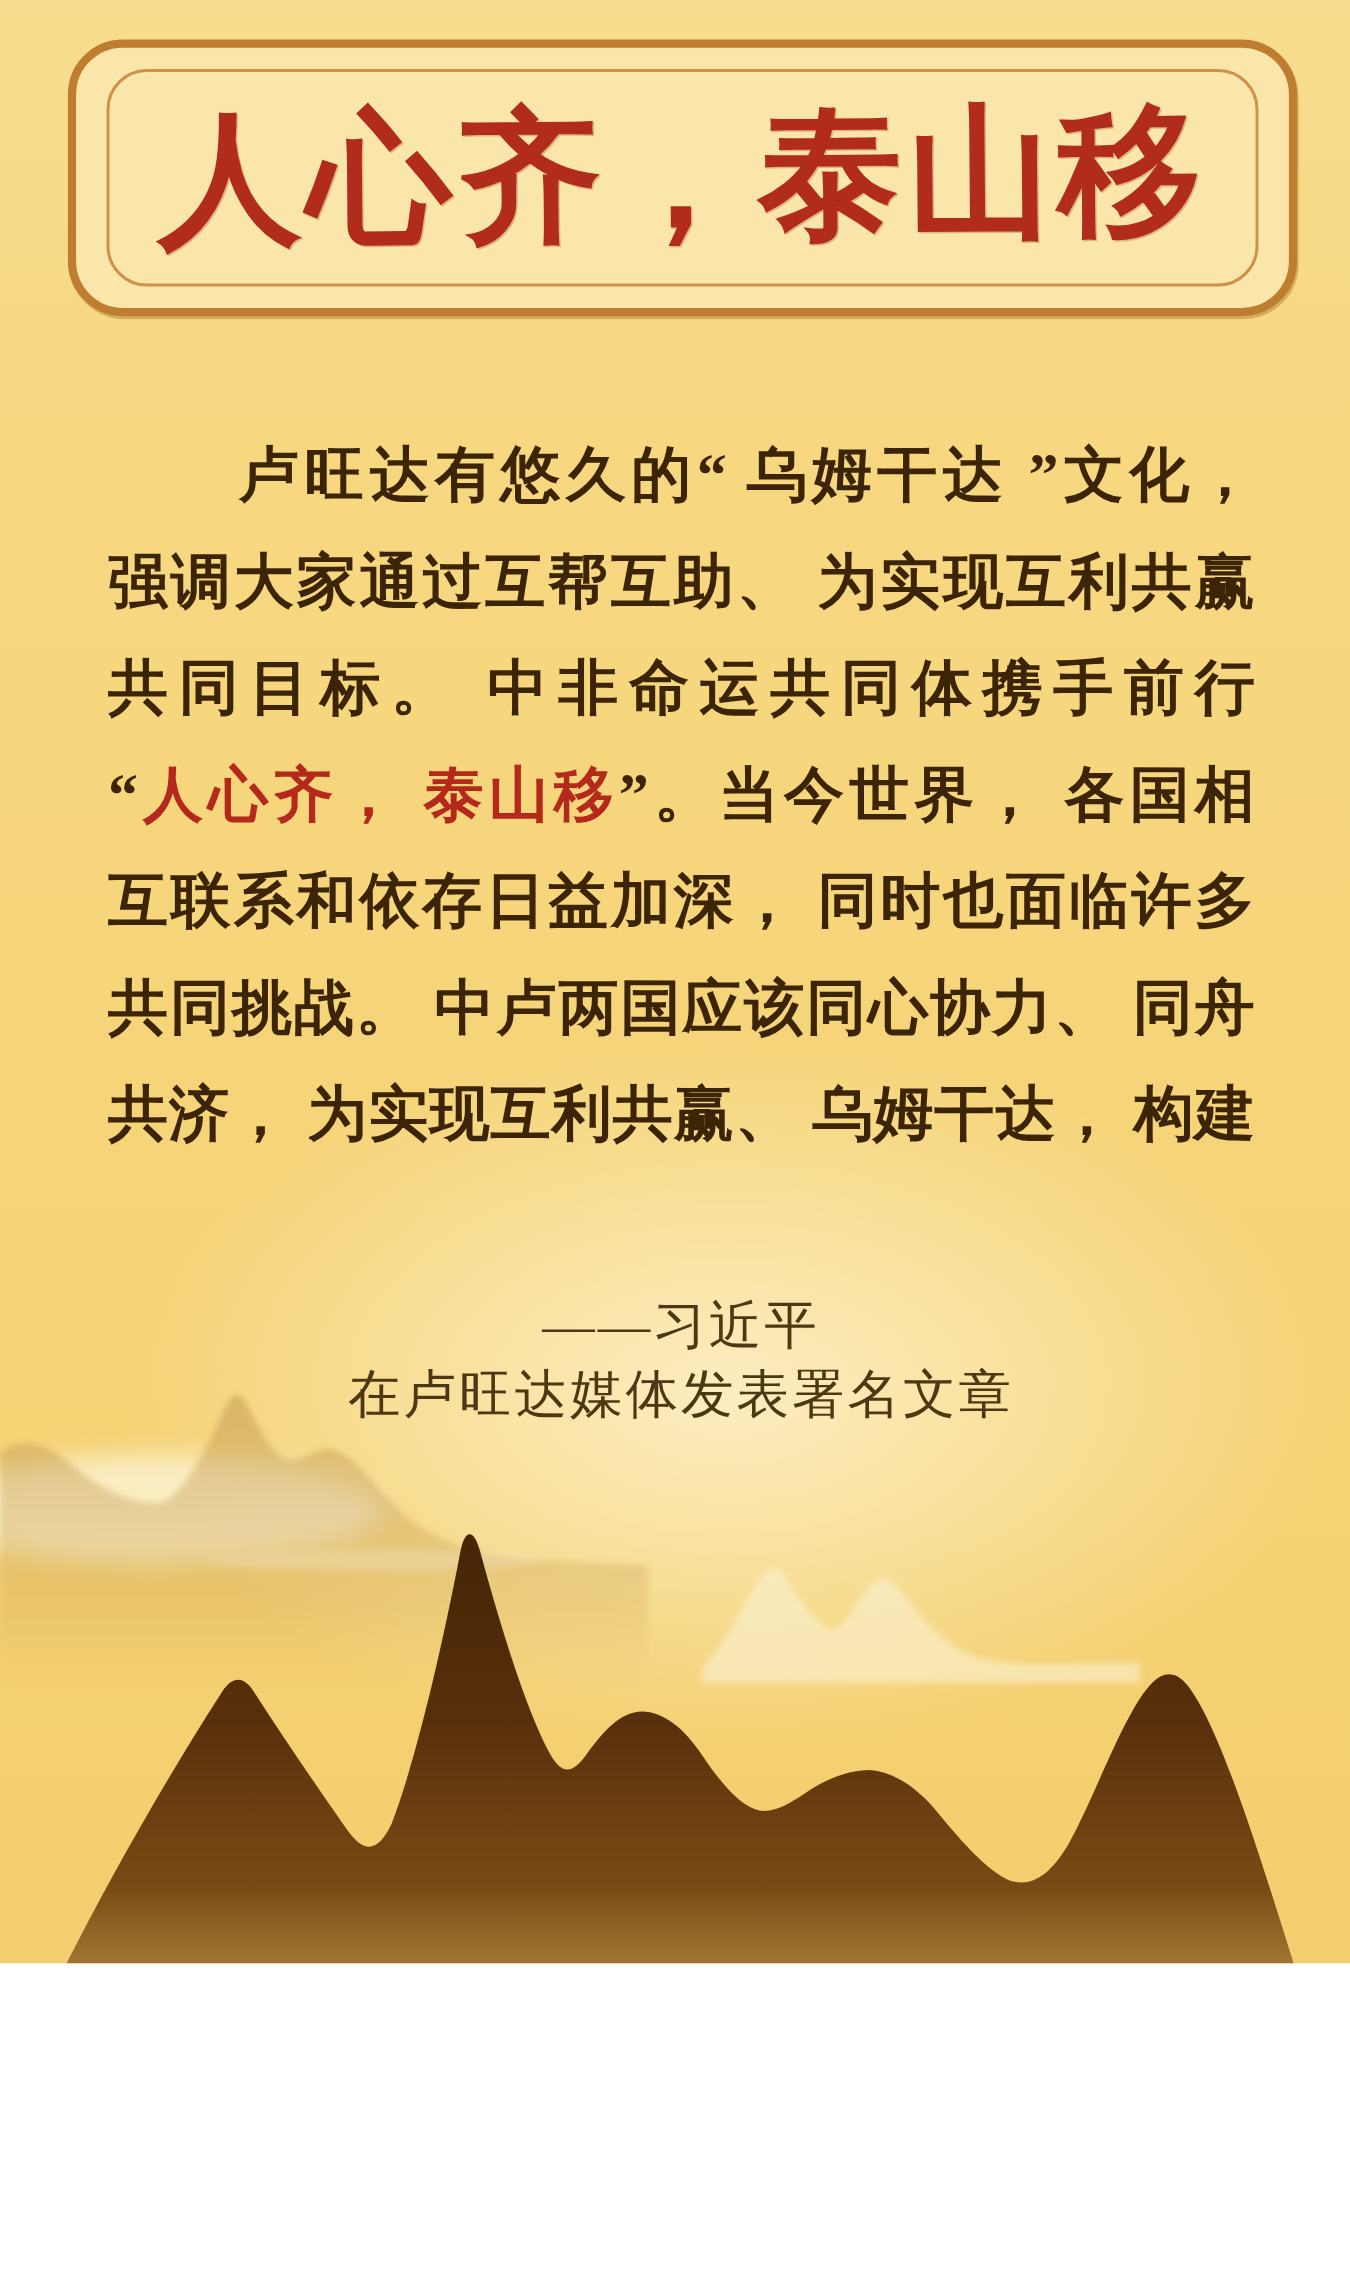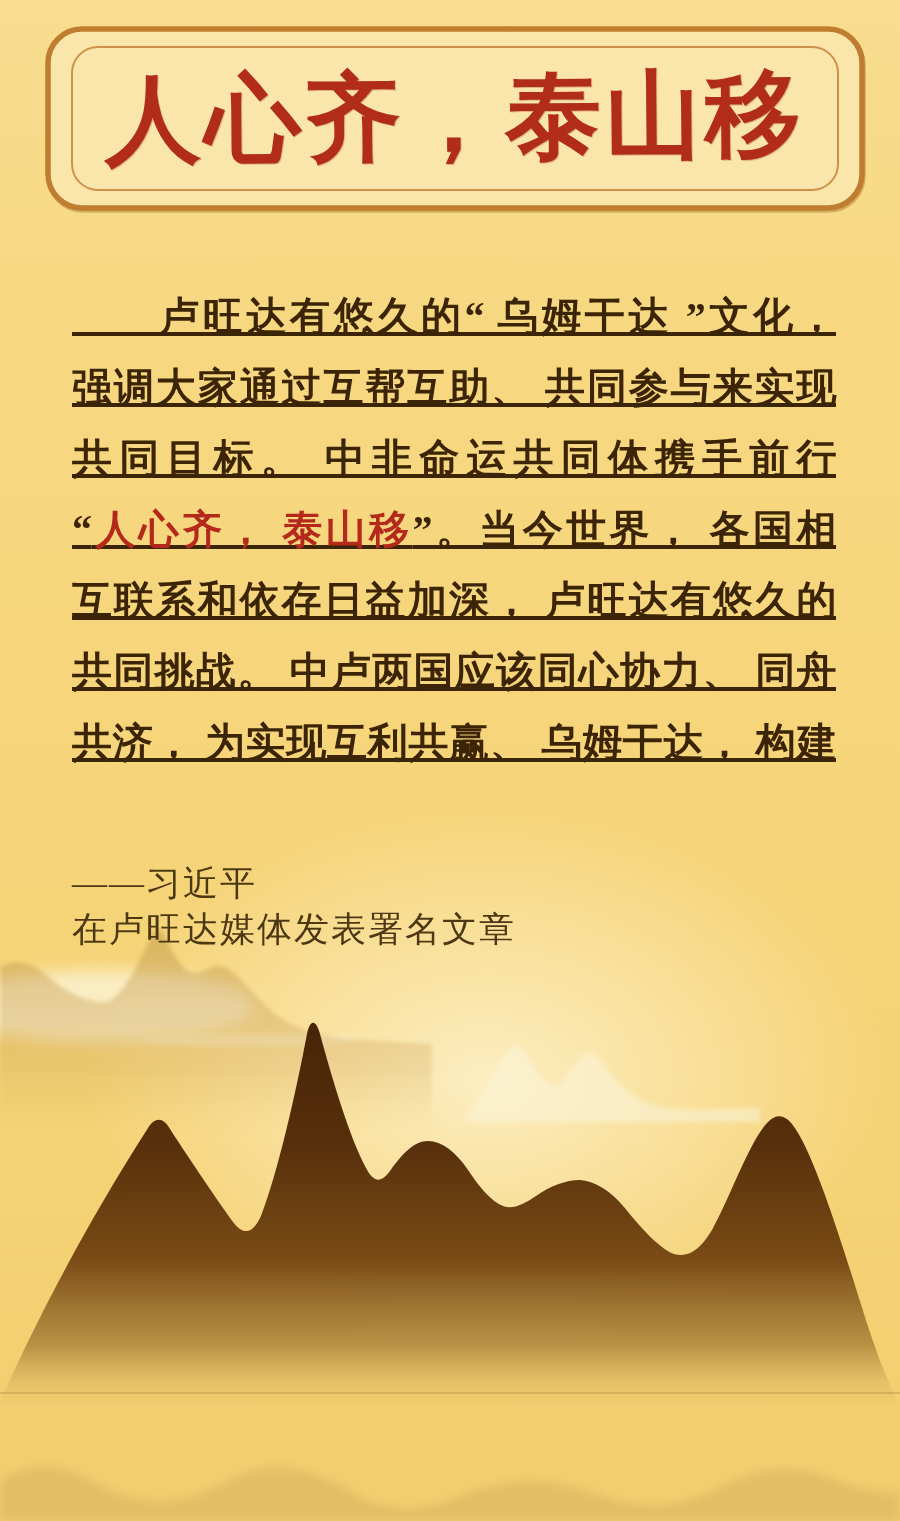--- a/index.html
+++ b/index.html
@@ -1,45 +1,45 @@
 <!DOCTYPE html>
 <html><head>
 <meta charset="utf-8">
 <style>
   html,body{margin:0;padding:0;}
   .poster{
     position:relative;
-    width:900px;height:1521px;
+    width:900px;height:1309px;
     overflow:hidden;
     font-family:"Liberation Serif","DejaVu Serif",serif;
     background:
       radial-gradient(ellipse 60% 24% at 54% 71%, rgba(255,247,219,0.75), rgba(255,247,219,0) 75%),
       linear-gradient(180deg,#f8dd90 0%,#f7d881 22%,#f6d57b 48%,#f5d274 75%,#f2ce6e 100%);
   }
   .scene{position:absolute;left:0;top:0;z-index:0;}
   .frame-svg{position:absolute;left:0;top:0;z-index:1;}
   .title{
     position:absolute;left:48px;top:29px;width:814px;height:180px;z-index:2;
     display:flex;align-items:center;justify-content:center;
     font-size:96px;font-weight:700;letter-spacing:4px;
     color:#b22c1c;transform:rotate(-0.5deg);
     text-shadow:1px 1px 0 rgba(140,30,15,0.25);
   }
   .quote{
     position:absolute;left:72px;top:281px;width:764px;z-index:2;
     font-size:40px;font-weight:700;letter-spacing:-0.5px;
     line-height:71px;color:#3c2507;
   }
-  .q-line{text-align:justify;text-align-last:justify;height:71px;text-decoration:underline;}
+  .q-line{text-align:justify;text-align-last:justify;height:71px;}
   .q-line.last{text-align-last:auto;}
   .hl{color:#b5291c;margin-top:40px;}
   .attribution{
     position:absolute;left:72px;top:861px;width:764px;z-index:2;
     font-size:35px;font-weight:400;line-height:46px;
-    color:#4c3812;text-align:left;letter-spacing:2px;
+    color:#4c3812;text-align:center;letter-spacing:2px;
   }
 </style>
 </head>
 <body>
 
 <div class="poster">
 
   <svg class="scene" width="900" height="1521" viewBox="0 0 900 1521">
     <defs>
       <linearGradient id="mg" x1="0" y1="1020" x2="0" y2="1408" gradientUnits="userSpaceOnUse">
@@ -101,24 +101,24 @@
     <path d="M 82 29 H 828 A 34 34 0 0 1 862 63 V 174 A 34 34 0 0 1 828 208 H 82
          A 34 34 0 0 1 48 174 V 63 A 34 34 0 0 1 82 29 Z" fill="#fae6ab" stroke="#bf7d2f" stroke-width="5.5" style="filter:drop-shadow(1px 2px 0 rgba(150,90,20,0.35));"></path>
     <path d="M 98 47 H 812 A 26 26 0 0 1 838 73 V 164 A 26 26 0 0 1 812 190 H 98
          A 26 26 0 0 1 72 164 V 73 A 26 26 0 0 1 98 47 Z" fill="none" stroke="#cf9148" stroke-width="2"></path>
   </svg>
 
   <div class="title">人心齐，泰山移</div>
 
   <div class="quote">
     <div class="q-line">　　卢旺达有悠久的“ 乌姆干达 ”文化，</div>
-    <div class="q-line">强调大家通过互帮互助、 共同参与来实现</div>
+    <div class="q-line">强调大家通过互帮互助、 为实现互利共赢</div>
     <div class="q-line">共同目标。 中非命运共同体携手前行</div>
     <div class="q-line"><span>“</span><span class="hl">人心齐， 泰山移</span><span>”。当今世界， 各国相</span></div>
-    <div class="q-line">互联系和依存日益加深， 卢旺达有悠久的</div>
+    <div class="q-line">互联系和依存日益加深， 同时也面临许多</div>
     <div class="q-line">共同挑战。 中卢两国应该同心协力、 同舟</div>
     <div class="q-line">共济， 为实现互利共赢、 乌姆干达， 构建</div>
   </div>
 
   <div class="attribution">
     <div>——习近平</div>
     <div>在卢旺达媒体发表署名文章</div>
   </div>
 
 </div>

